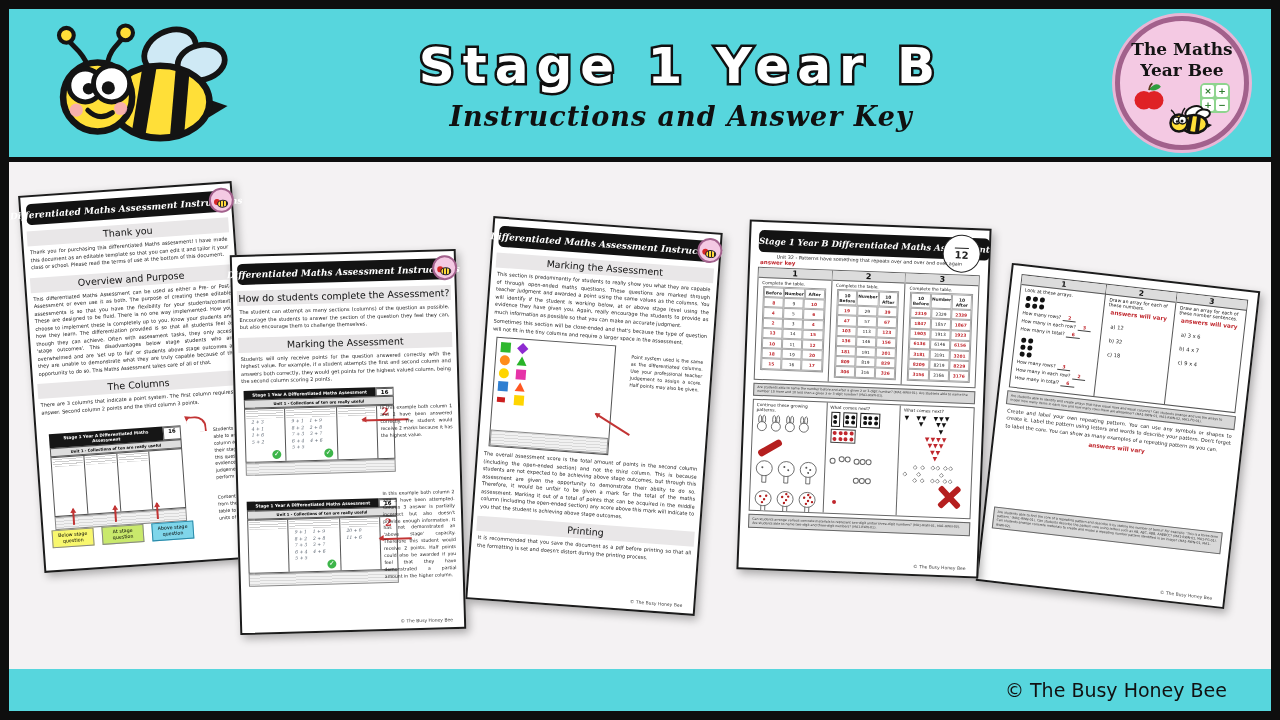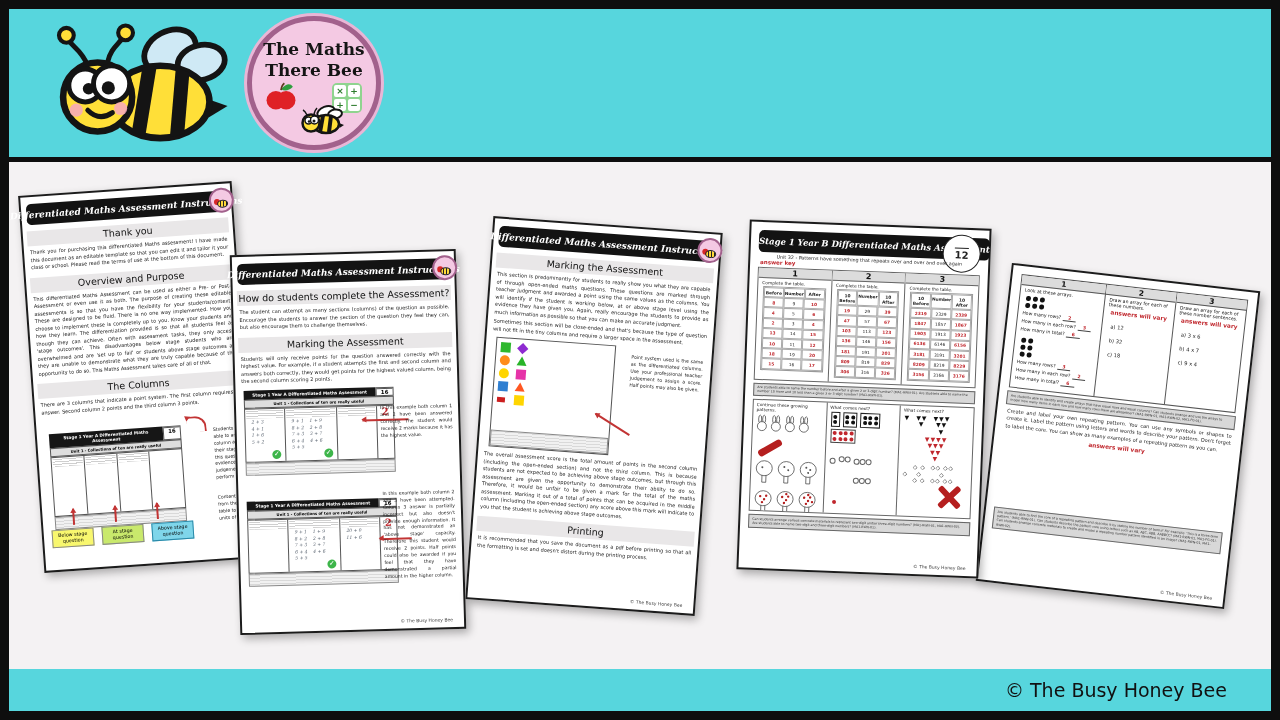--- a/index.html
+++ b/index.html
@@ -191,23 +191,27 @@
           <circle cx="64" cy="102" r="42" fill="#ffdf38" stroke="#141414" stroke-width="8"></circle>
           <circle cx="49" cy="88" r="20" fill="#fff" stroke="#141414" stroke-width="6"></circle>
           <circle cx="81" cy="86" r="22" fill="#fff" stroke="#141414" stroke-width="6"></circle>
           <circle cx="53" cy="92" r="7" fill="#141414"></circle>
           <circle cx="77" cy="91" r="8" fill="#141414"></circle>
           <circle cx="38" cy="118" r="8" fill="#f6a8c0" opacity="0.85"></circle>
           <circle cx="92" cy="116" r="8" fill="#f6a8c0" opacity="0.85"></circle>
           <path d="M52 118 q14 14 30 3" stroke="#141414" stroke-width="6" fill="none" stroke-linecap="round"></path>
         </svg>
       </div>
+      <div class="title-block">
+        <div class="main-title">Stage 1 Year B</div>
+        <div class="sub-title">Instructions and Answer Key</div>
+      </div>
       <div class="brand-circle">
         <span class="brand-line l1">The Maths</span>
-        <span class="brand-line">There Bee</span>
+        <span class="brand-line">Year Bee</span>
         <span class="brand-apple">
           <svg width="34" height="34" viewBox="0 0 40 40">
             <path d="M20 12 q9 -10 14 -3 q-7 7 -14 3" fill="#2f9e3f"></path>
             <path d="M20 13 q1 -6 4 -8" stroke="#5a3b1e" stroke-width="2" fill="none"></path>
             <circle cx="14" cy="25" r="11" fill="#df2126"></circle>
             <circle cx="26" cy="25" r="11" fill="#df2126"></circle>
           </svg>
         </span>
         <span class="brand-calc">
           <span>×</span>

